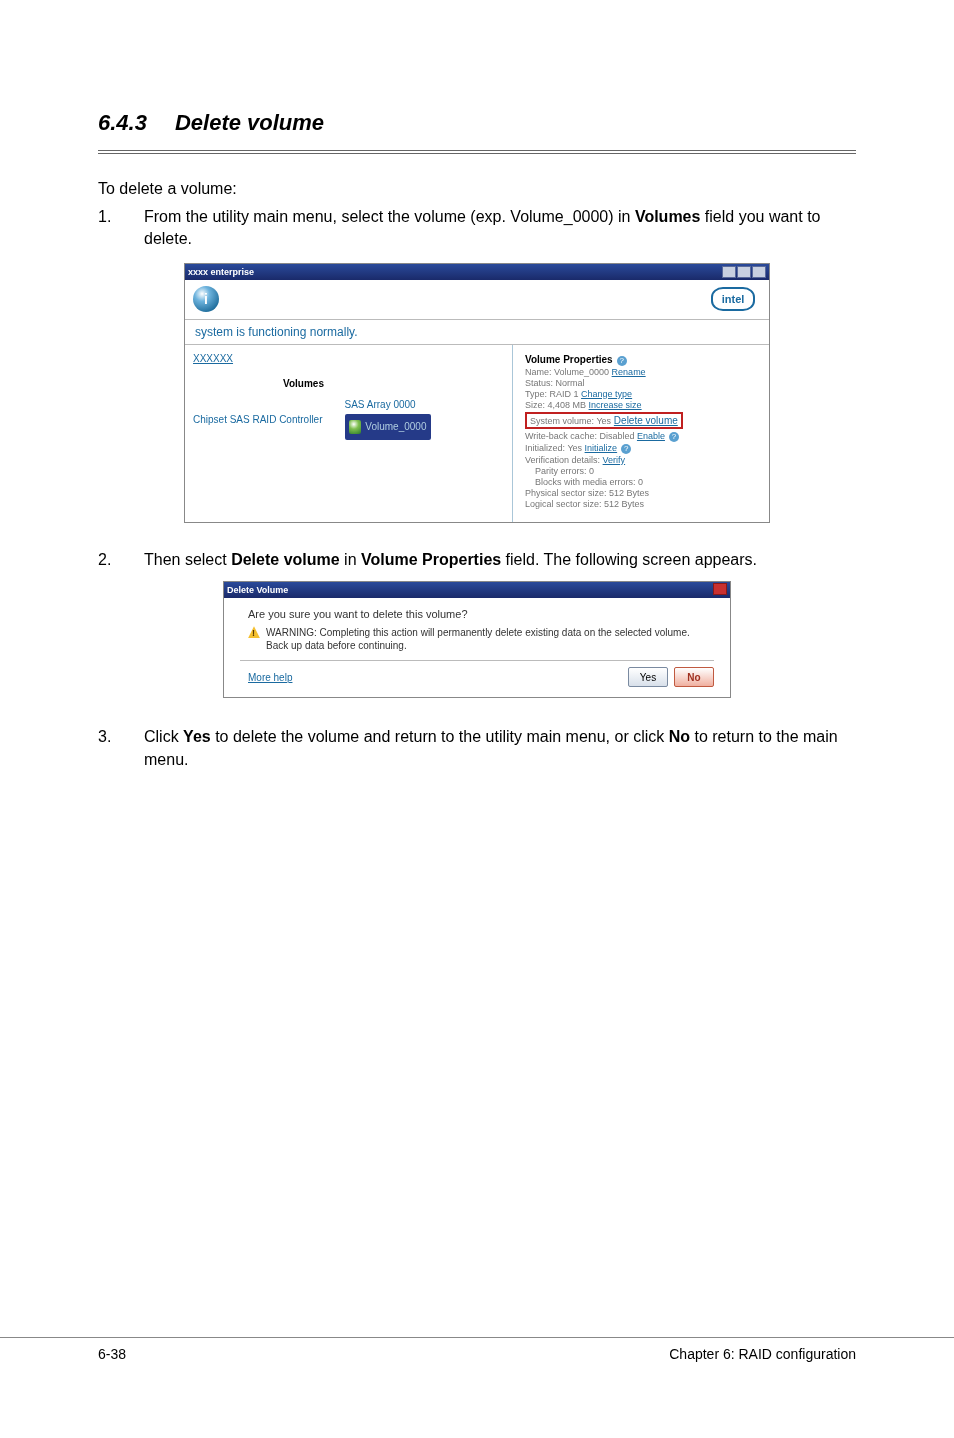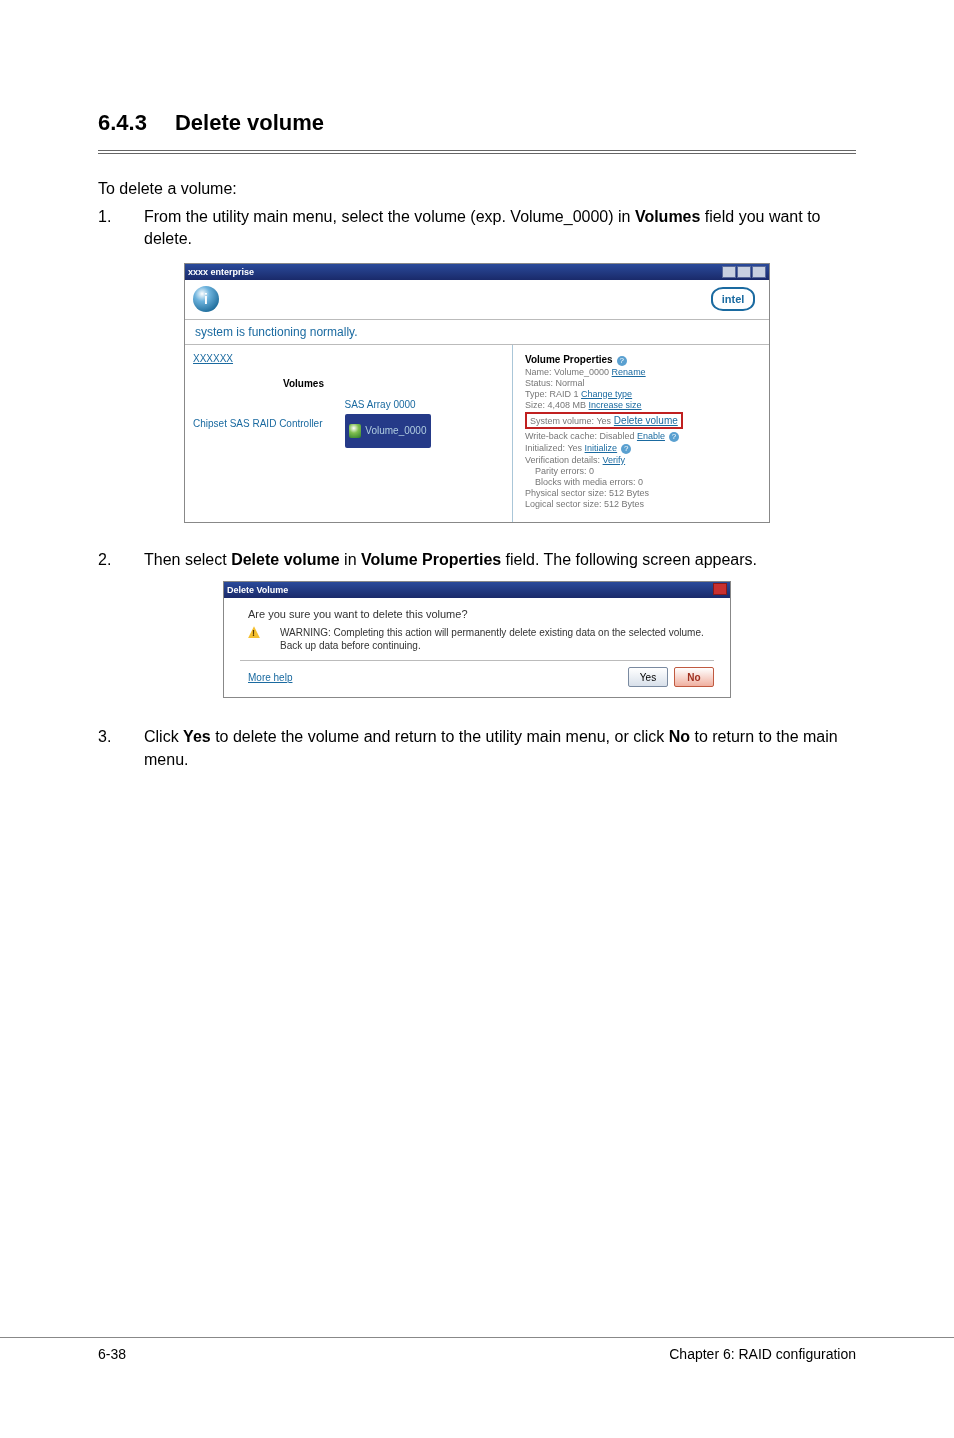--- a/index.html
+++ b/index.html
@@ -12,20 +12,21 @@
     width: 954px;
   }
   .page {
     padding: 110px 98px 40px 98px;
   }
   .heading-row {
     display: flex;
     gap: 28px;
     align-items: baseline;
     margin-bottom: 14px;
+    font-style: italic;
   }
   .heading-num {
     font-size: 22px;
     font-weight: bold;
   }
   .heading-text {
     font-size: 22px;
     font-weight: bold;
   }
   .hr {
@@ -129,21 +130,21 @@
     width: 56%;
     padding: 8px 8px 24px 8px;
     font-size: 10px;
     color: #1a6aa0;
   }
   .ss1-left .link1 { text-decoration: underline; margin-bottom: 14px; display:block;}
   .ss1-left .vol-label { color:#000; font-weight:bold; margin-bottom:10px; display:block; margin-left: 90px; }
   .ss1-left .row2 { display:flex; gap: 22px; align-items:center; }
   .ss1-left .ctl { }
   .ss1-left .vol-selected {
-    width: 86px; height: 34px;
+    width: 86px; height: 26px;
     background:#253a88;
     color:#b0cde0;
     display:flex;align-items:center;justify-content:flex-start;
     gap:4px;padding:0 4px;
     border-radius:2px;
     margin-top:4px;
   }
   .ss1-left .vol-selected .chip {
     width:14px;height:14px;
     background: radial-gradient(circle at 40% 30%, #fff 0%, #7fbf4f 40%, #2a7a2a 100%);
@@ -186,21 +187,21 @@
     padding:0 3px;
   }
   .ss2-titlebar .tb-text { font-size:9px; color:#fff; font-weight:bold; }
   .ss2-titlebar .tb-ctrl span {
     width:14px;height:12px;background:#c93030;border:1px solid #8a1a1a;display:inline-block;
   }
   .ss2-body {
     padding: 10px 16px 2px 24px;
   }
   .ss2-body .q { margin-bottom: 6px; color:#333;}
-  .ss2-body .warnrow { display:flex; gap:20px; align-items:flex-start; color:#333; font-size:10px; line-height:1.3; }
+  .ss2-body .warnrow { display:flex; gap:6px; align-items:flex-start; color:#333; font-size:10px; line-height:1.3; }
   .ss2-body .warn-tri {
     width: 12px; height:12px; flex-shrink:0;
     background:#f4c030;
     clip-path: polygon(50% 0, 100% 100%, 0 100%);
     position:relative;
   }
   .ss2-body .warn-tri::after {
     content:"!";position:absolute;left:4px;top:2px;font-size:9px;color:#5a3a00;font-weight:bold;
   }
   .ss2-sep { border-top:1px solid #bbb; margin: 6px 16px 0 16px; }

